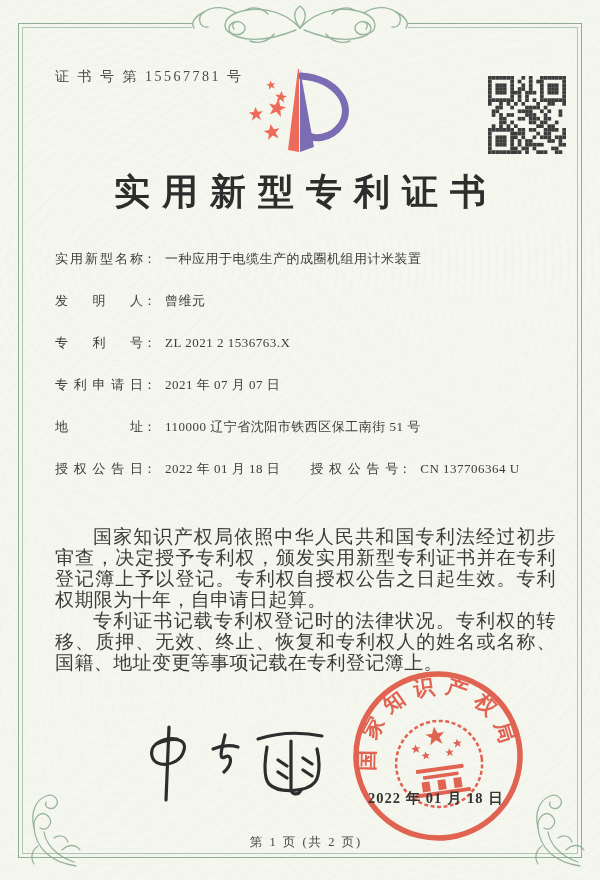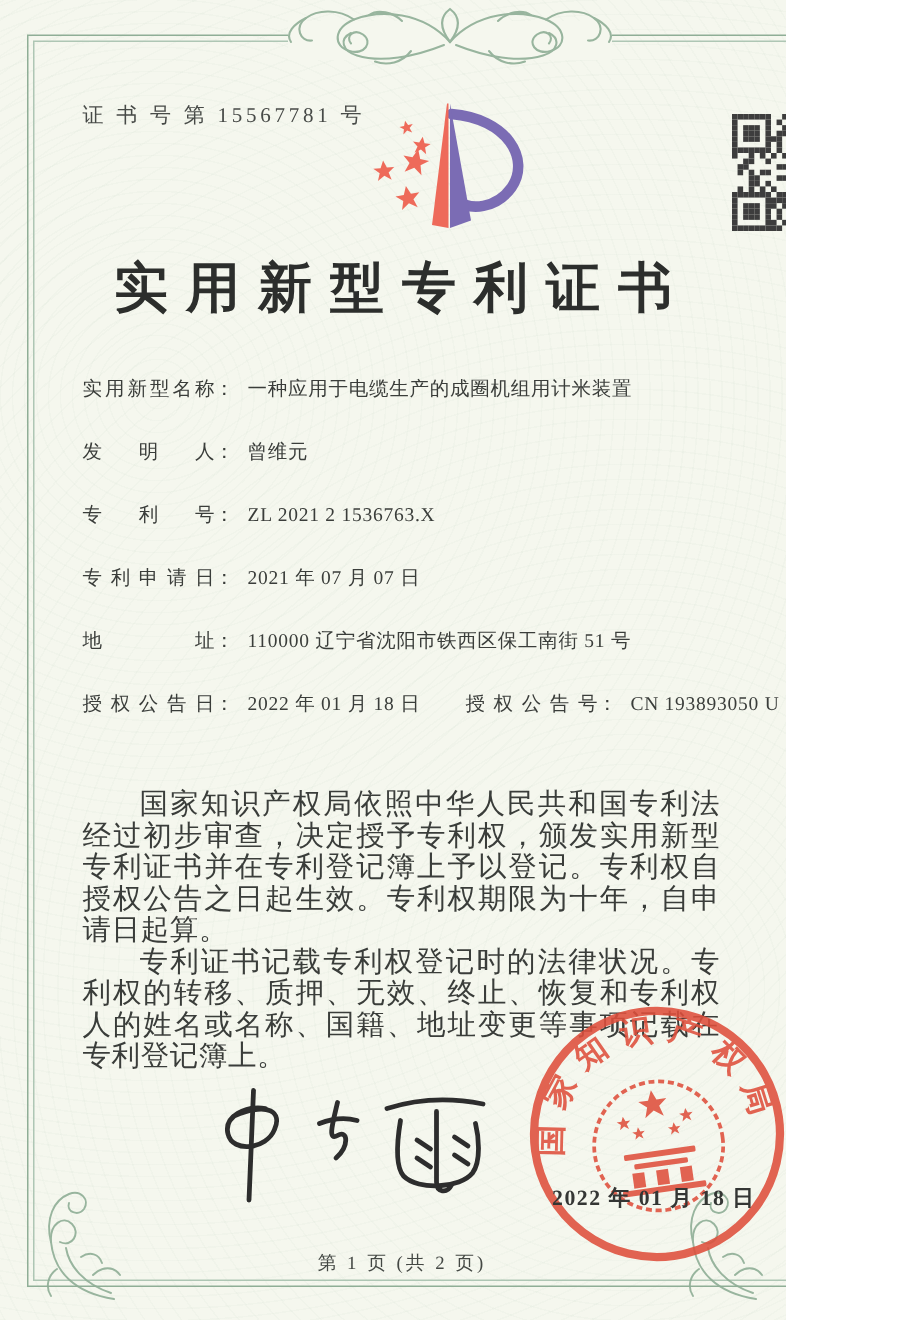--- a/index.html
+++ b/index.html
@@ -2,21 +2,21 @@
 <html style="--bg: #f5f7ee; --frame: #8fae96; --frame-light: #aec6b4; --ink: #3a3d3a; --seal-red: #df4f3c; --logo-red: #ee6a5a; --logo-purple: #7b6cb4;"><head>
 <meta charset="utf-8">
 <style>
   :root{
     --bg:#f5f7ee; --frame:#8fae96; --frame-light:#aec6b4;
     --ink:#3a3d3a; --seal-red:#df4f3c; --logo-red:#ee6a5a; --logo-purple:#7b6cb4;
   }
   html,body{margin:0;padding:0;}
   body{font-family:"Liberation Serif","DejaVu Serif",serif; color:var(--ink);}
   .page{
-    position:relative; width:524px; height:880px; overflow:hidden;
+    position:relative; width:600px; height:880px; overflow:hidden;
     background-color:var(--bg);
     background-image:
       repeating-radial-gradient(circle at 20% 30%, rgba(140,175,150,.045) 0 1px, transparent 1px 8px),
       repeating-radial-gradient(circle at 80% 75%, rgba(140,175,150,.045) 0 1px, transparent 1px 10px);
   }
   
   .frame-outer{position:absolute; left:18px; top:23px; width:562px; height:833px;
     border:1.6px solid var(--frame);}
   .frame-inner{position:absolute; left:3px; top:3px; right:3px; bottom:3px;
     border:1px solid var(--frame-light);}
@@ -369,21 +369,21 @@
     <div class="field">
       <span class="flabel"><i>专利号</i></span><span class="colon">：</span><span class="fvalue">ZL 2021 2 1536763.X</span>
     </div>
     <div class="field">
       <span class="flabel"><i>专利申请日</i></span><span class="colon">：</span><span class="fvalue">2021 年 07 月 07 日</span>
     </div>
     <div class="field">
       <span class="flabel"><i>地址</i></span><span class="colon">：</span><span class="fvalue">110000 辽宁省沈阳市铁西区保工南街 51 号</span>
     </div>
     <div class="field grant">
-      <span class="flabel"><i>授权公告日</i></span><span class="colon">：</span><span class="fvalue">2022 年 01 月 18 日</span><span class="group2"><span class="flabel"><i>授权公告号</i></span><span class="colon">：</span><span class="fvalue">CN 193893050 U</span></span>
+      <span class="flabel"><i>授权公告日</i></span><span class="colon">：</span><span class="fvalue">2022 年 01 月 18 日</span><span class="group2"><span class="flabel"><i>授权公告号</i></span><span class="colon">：</span><span class="fvalue">CN 137706364 U</span></span>
     </div>
   </div>
 
   <div class="paras">
     <p>国家知识产权局依照中华人民共和国专利法经过初步审查，决定授予专利权，颁发实用新型专利证书并在专利登记簿上予以登记。专利权自授权公告之日起生效。专利权期限为十年，自申请日起算。</p>
     <p>专利证书记载专利权登记时的法律状况。专利权的转移、质押、无效、终止、恢复和专利权人的姓名或名称、国籍、地址变更等事项记载在专利登记簿上。</p>
   </div>
 
 
   <svg class="sig-hand" width="225" height="90" viewBox="0 0 225 90">

